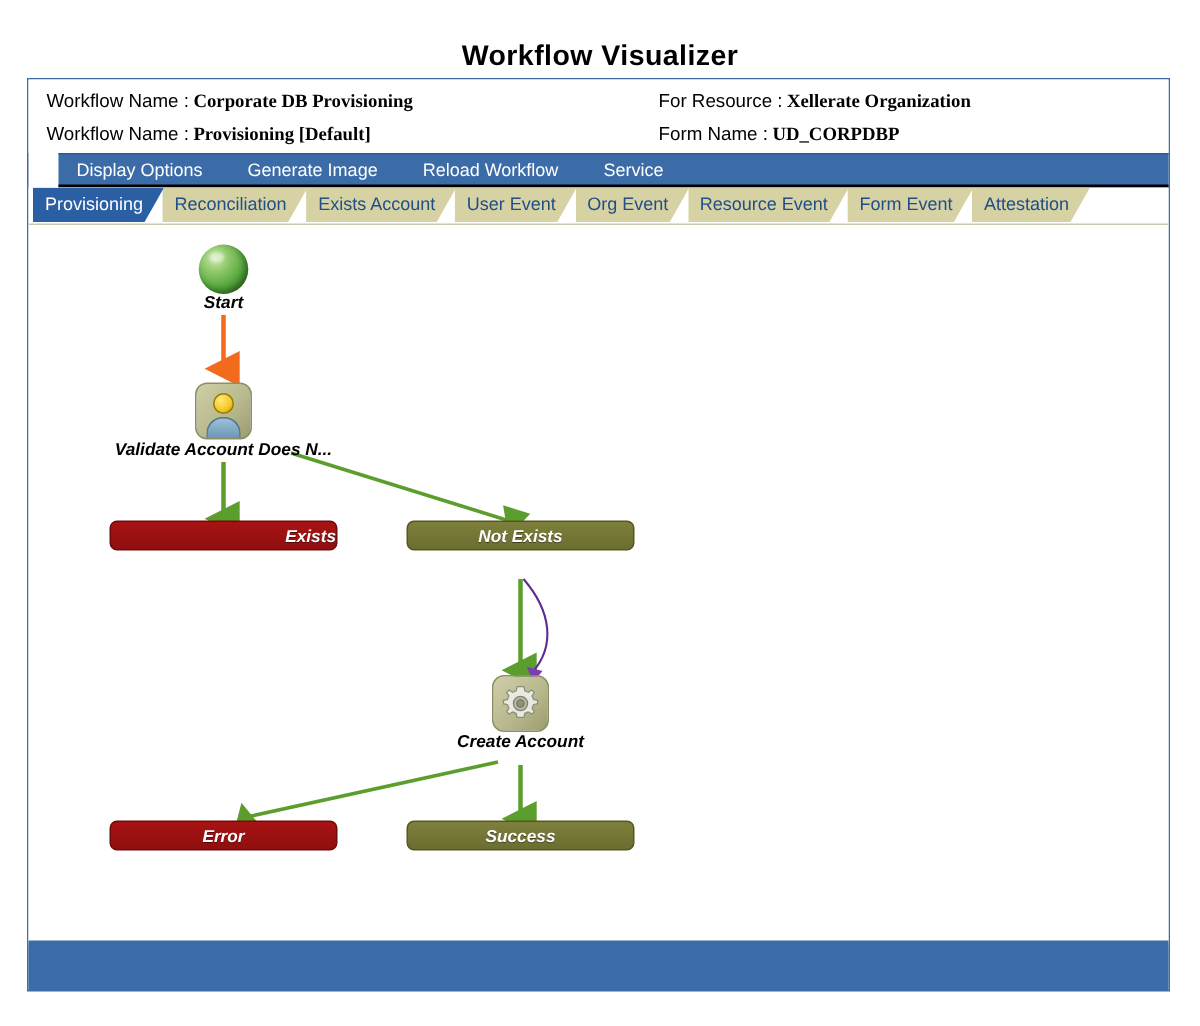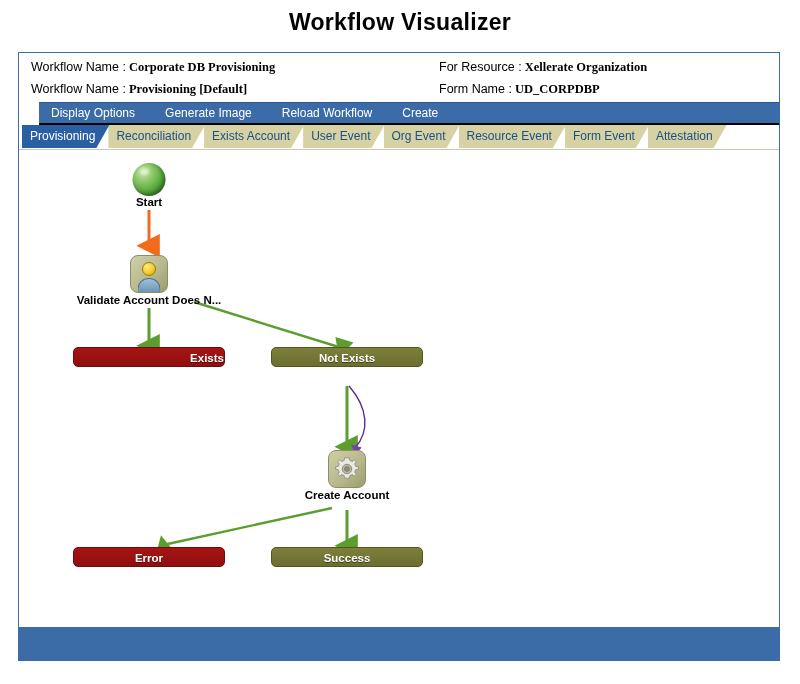--- a/index.html
+++ b/index.html
@@ -10,25 +10,25 @@
     width: 800px;
     height: 684px;
     background: #ffffff;
     font-family: "Liberation Sans", sans-serif;
     overflow: hidden;
   }
 
   
   .page-title {
     text-align: center;
-    font-size: 23px;
+    font-size: 19px;
     font-weight: bold;
     color: #000000;
     letter-spacing: 0.3px;
-    padding-top: 6px;
+    padding-top: 22px;
     height: 32px;
     line-height: 32px;
   }
 
   
   .app-frame {
     position: absolute;
     left: 18px;
     top: 52px;
     width: 762px;
@@ -118,20 +118,21 @@
     color: #ffffff;
     z-index: 3;
   }
 
   
   .canvas {
     position: relative;
     height: 480px;
     background: #ffffff;
     overflow: hidden;
+    font-style: italic;
   }
   .canvas-svg {
     position: absolute;
     left: 0;
     top: 0;
     width: 100%;
     height: 100%;
   }
 
   
@@ -277,21 +278,21 @@
 
     <div class="info-row r2 info-right rn">
       <span class="info-label">Form Name :</span><span class="info-value">UD_CORPDBP</span>
     </div>
   </div>
 
   <div class="menu-bar">
     <div class="menu-item">Display Options</div>
     <div class="menu-item">Generate Image</div>
     <div class="menu-item">Reload Workflow</div>
-    <div class="menu-item">Create</div>
+    <div class="menu-item">Service</div>
   </div>
 
   <div class="tab-strip">
     <div class="tab active">Provisioning</div>
     <div class="tab">Reconciliation</div>
     <div class="tab">Exists Account</div>
     <div class="tab">User Event</div>
     <div class="tab">Org Event</div>
     <div class="tab">Resource Event</div>
     <div class="tab">Form Event</div>

